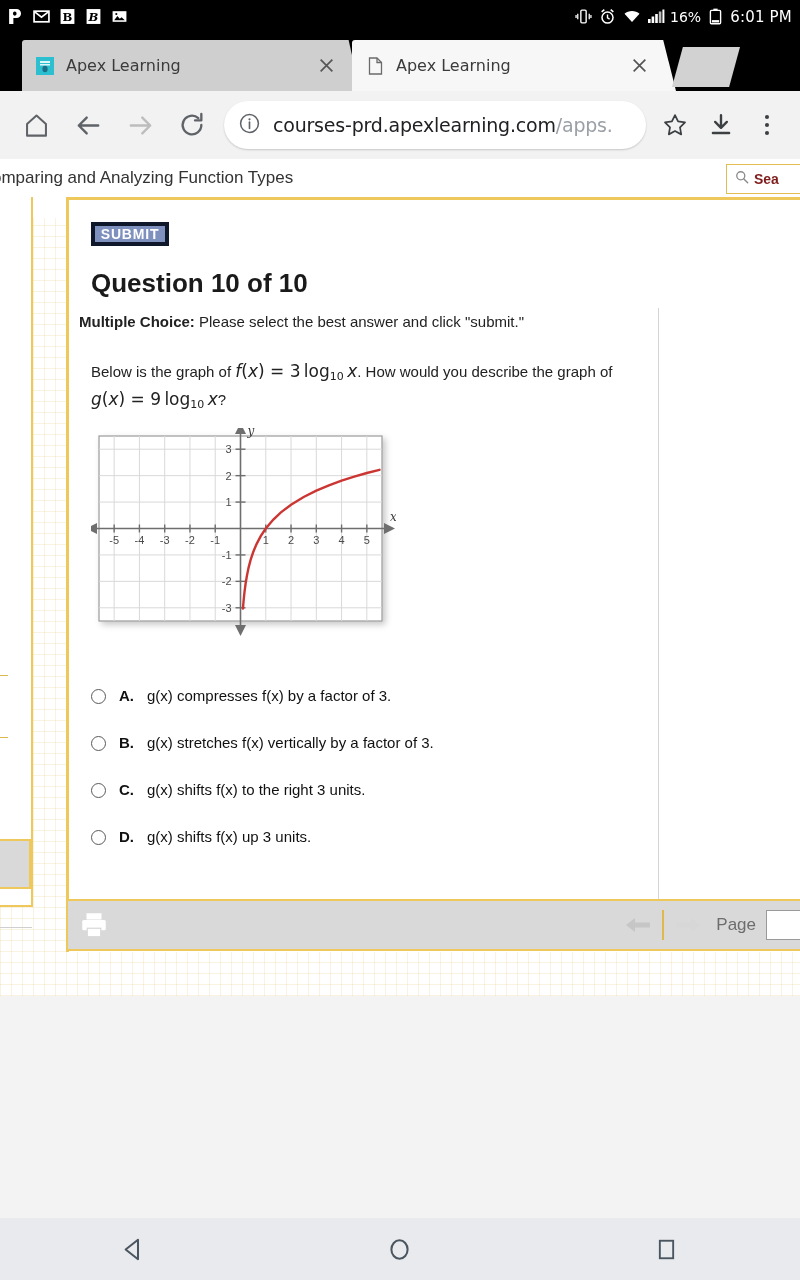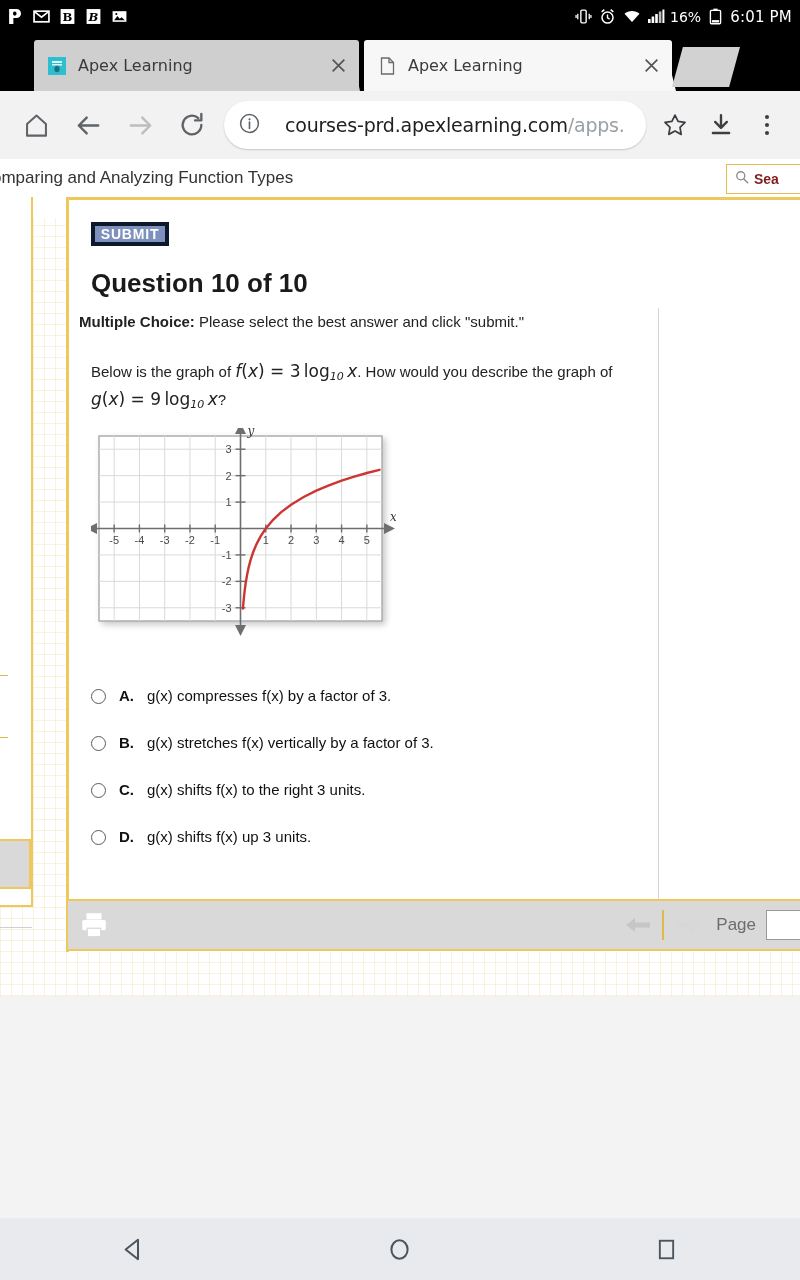--- a/index.html
+++ b/index.html
@@ -28,21 +28,20 @@
   
   .tabstrip {
     position:absolute; top:33px; left:0; width:800px; height:58px;
     background:#000;
   }
   .tab {
     position:absolute; top:7px; height:51px;
     display:flex; align-items:center;
     border-top-left-radius:3px; border-top-right-radius:3px;
     padding:0 10px 0 14px;
-    margin-left:12px;
   }
   .tab.inactive { left:22px; width:325px; background:#cfcfcf; }
   .tab.active   { left:352px; width:308px; background:#f7f7f7; }
   .tab-shape-a { position:absolute; top:7px; left:330px; width:30px; height:51px;
      background:#cfcfcf; clip-path: polygon(0 0, 62% 0, 100% 100%, 0 100%); }
   .tab-shape-b { position:absolute; top:7px; left:644px; width:32px; height:51px;
      background:#f7f7f7; clip-path: polygon(0 0, 60% 0, 100% 100%, 0 100%); }
   .tab-stub { position:absolute; top:14px; left:672px; width:68px; height:40px;
      background:#d2d2d2; clip-path: polygon(16% 0, 100% 0, 84% 100%, 0 100%); }
   .tab-favicon { width:18px; height:18px; flex:0 0 18px; display:flex; align-items:center; justify-content:center; }
@@ -55,21 +54,21 @@
 
   
   .urlbar {
     position:absolute; top:91px; left:0; width:800px; height:68px;
     background:#f2f2f2; display:flex; align-items:center; padding:0 10px;
   }
   .nav-btn { width:52px; height:52px; display:flex; align-items:center; justify-content:center; color:#5f6368; }
   .nav-btn.disabled { color:#bdbdbd; }
   .omnibox {
     flex:1; height:48px; margin:0 6px; background:#fff; border-radius:26px;
-    display:flex; align-items:center; padding:0 14px; gap:24px;
+    display:flex; align-items:center; padding:0 14px; gap:12px;
     box-shadow:0 1px 2px rgba(0,0,0,.18);
   }
   .omni-url { font-size:19px; color:#202124; white-space:nowrap; overflow:hidden;
     font-family:"DejaVu Sans", sans-serif; letter-spacing:-.2px; }
   .omni-url .dim { color:#9aa0a6; }
   .icon-btn { width:46px; height:46px; display:flex; align-items:center; justify-content:center; color:#3c4043; }
 
   
   .page { position:absolute; top:159px; left:0; width:800px; height:837px; background:#fff; overflow:hidden; }
   .page-grid {
@@ -116,21 +115,21 @@
     letter-spacing:.8px; display:flex; align-items:center; justify-content:center;
     border:4px solid #0f172a;
   }
   .q-title { position:absolute; top:68px; left:22px; font-size:26px; font-weight:700; color:#1a1a1a;
     font-family:"Liberation Sans", sans-serif; }
   .q-sub { position:absolute; top:113px; left:10px; font-size:15px; color:#222; }
   .q-sub b { font-weight:700; }
   .q-body { position:absolute; top:158px; left:22px; width:570px; font-size:15px; color:#222; line-height:1.62; }
   .mathy { font-family:"DejaVu Sans", sans-serif; font-size:17px; }
   .mi { font-style:italic; }
-  .sub { font-size:11px; vertical-align:-3px;font-style:italic; }
+  .sub { font-size:11px; vertical-align:-3px; }
 
   
   .v-divider { position:absolute; top:108px; left:589px; width:1px; height:625px; background:#d5d5d5; }
 
   
   .graph-wrap { position:absolute; top:228px; left:22px; width:305px; height:210px; }
   .graph-wrap svg { display:block; }
 
   
   .options { position:absolute; top:487px; left:22px; width:545px; }

